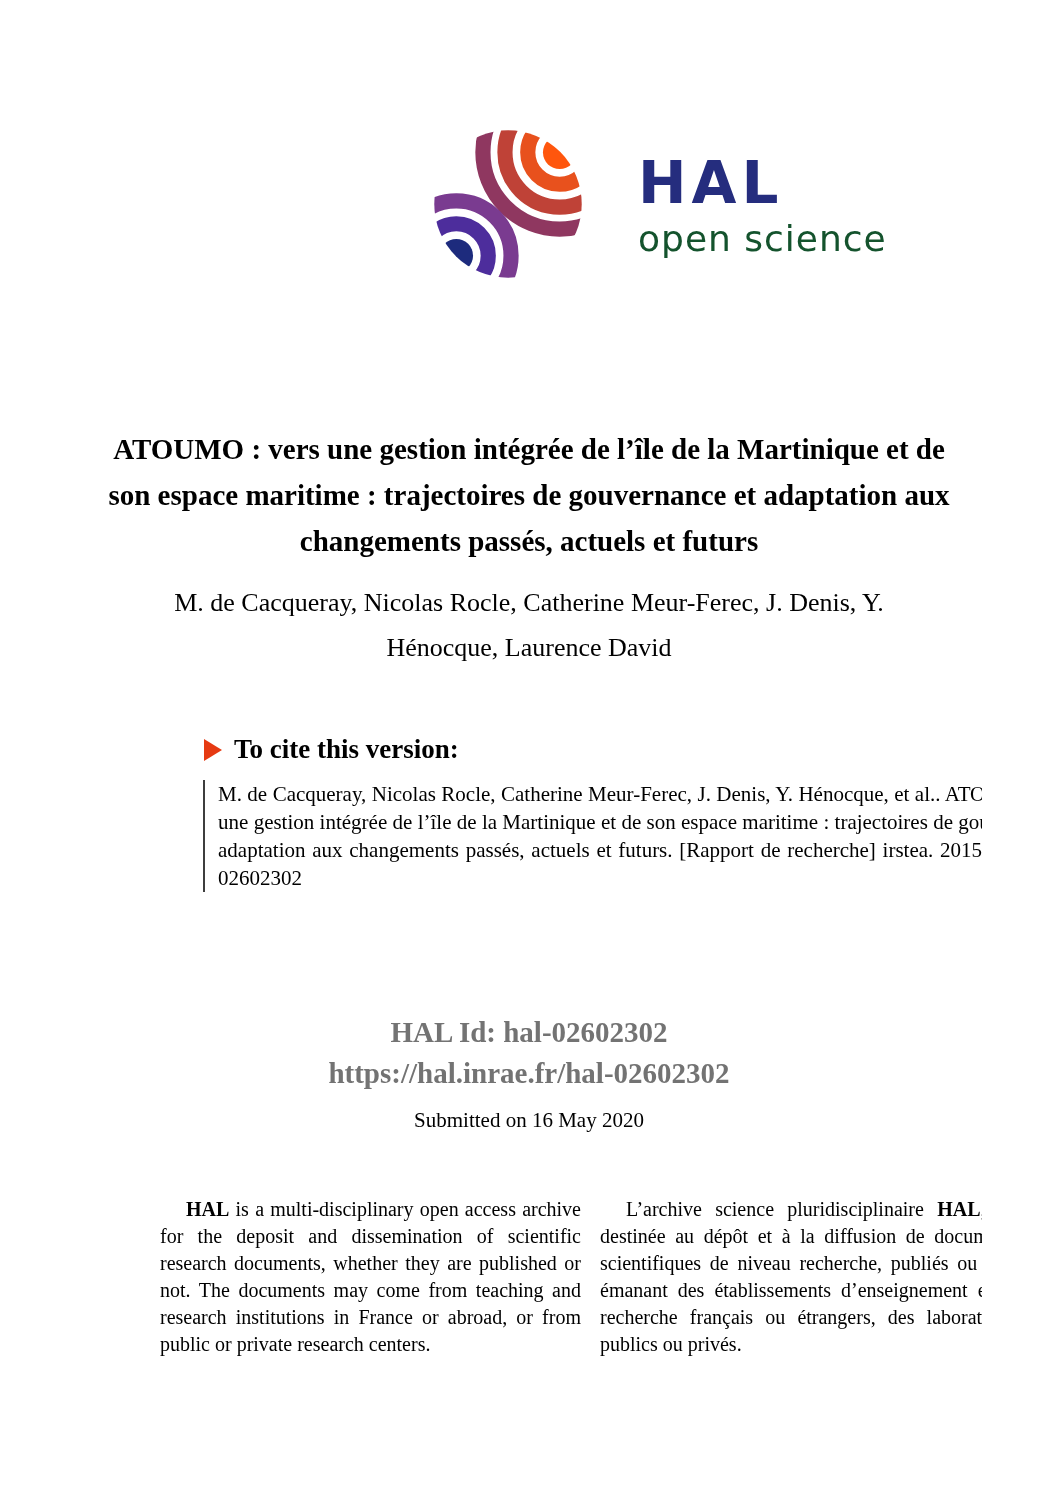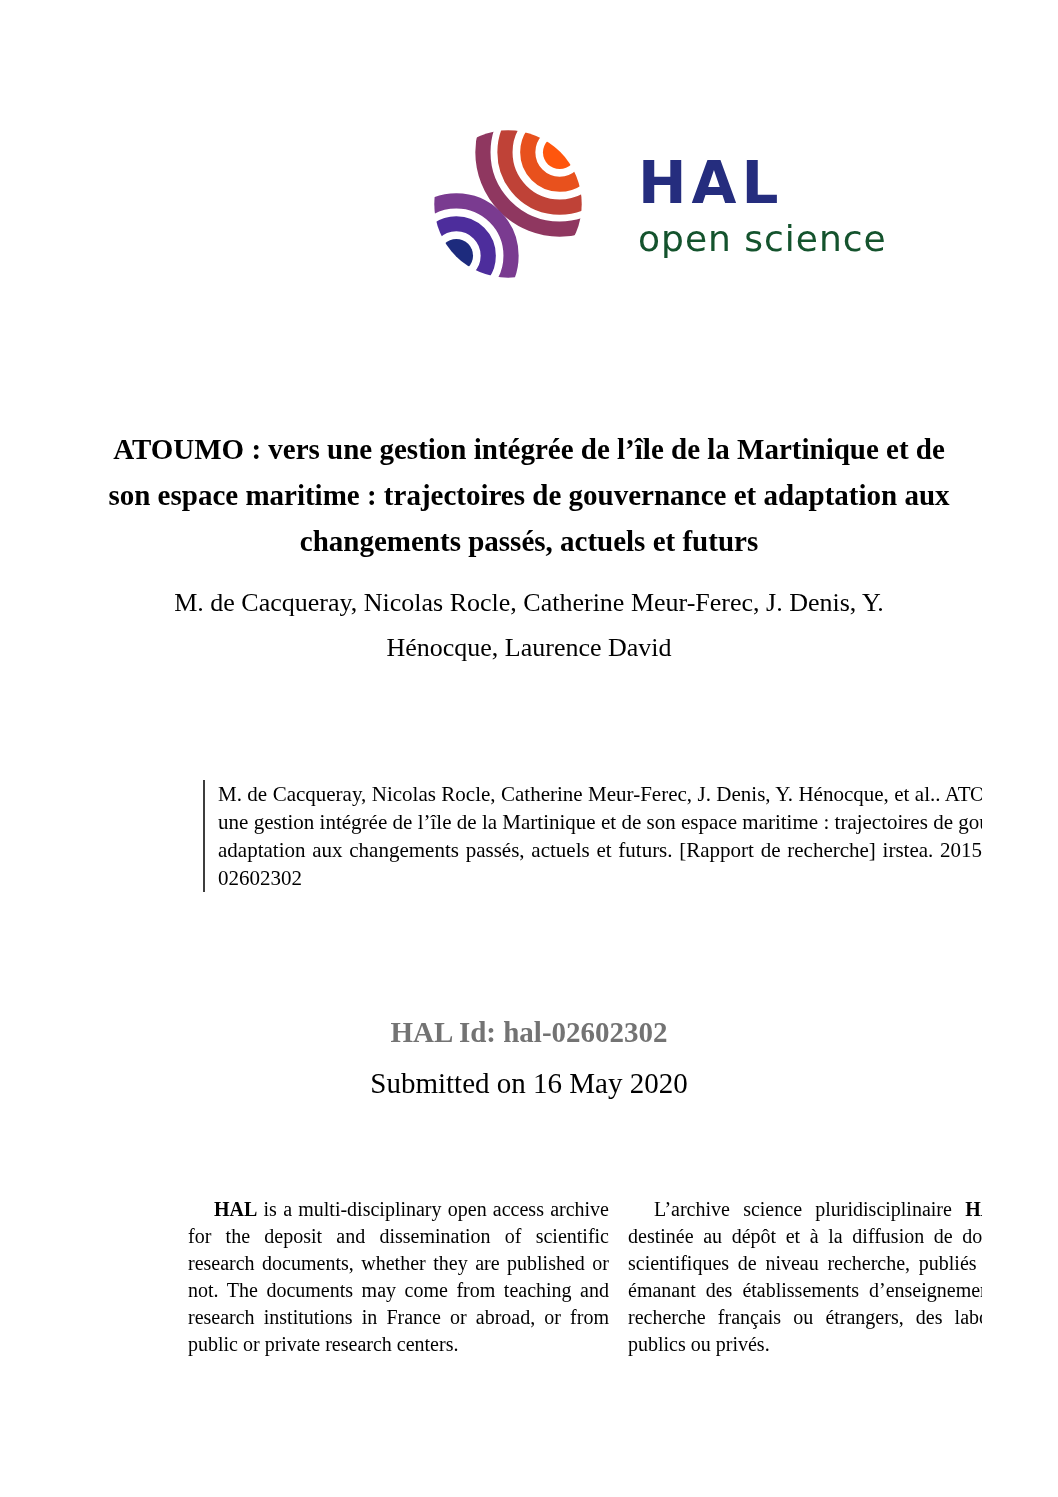--- a/index.html
+++ b/index.html
@@ -106,29 +106,29 @@
     text-align: center;
   }
   .halid-line, .halid-url {
     font-size: 29px;
     font-weight: bold;
     line-height: 41px;
     color: #737373;
     text-decoration: none;
   }
   .submitted {
-    font-size: 29px;
+    font-size: 21px;
     margin-top: 14px;
   }
 
   
   .footer {
     position: absolute;
     top: 1196px;
-    left: 112px;
+    left: 84px;
     width: 862px;
     display: flex;
     gap: 19px;
   }
   .footer p {
     margin: 0;
     width: 421px;
     font-size: 20px;
     line-height: 27px;
     text-align: justify;
@@ -160,26 +160,31 @@
     <div class="logo-text">
       <div class="wordmark">HAL</div>
       <div class="tagline">open science</div>
     </div>
   </div>
 
   <div class="title">ATOUMO : vers une gestion intégrée de l’île de la Martinique et de son espace maritime : trajectoires de gouvernance et adaptation aux changements passés, actuels et futurs</div>
 
   <div class="authors">M. de Cacqueray, Nicolas Rocle, Catherine Meur-Ferec, J. Denis, Y. Hénocque, Laurence David</div>
 
+  <div class="cite-heading">
+    <span class="arrow"></span>
+    <span>To cite this version:</span>
+  </div>
   <div class="citation">
     <span>M. de Cacqueray, Nicolas Rocle, Catherine Meur-Ferec, J. Denis, Y. Hénocque, et al.. ATOUMO : vers une gestion intégrée de l’île de la Martinique et de son espace maritime : trajectoires de gouvernance et adaptation aux changements passés, actuels et futurs. [Rapport de recherche] irstea. 2015, pp.80. hal-02602302</span>
   </div>
 
   <div class="halid-block">
     <div class="halid-line">HAL Id: hal-02602302</div>
+    <div><a class="halid-url" href="#">https://hal.inrae.fr/hal-02602302</a></div>
     <div class="submitted">Submitted on 16 May 2020</div>
   </div>
 
   <div class="footer">
     <p><b>HAL</b><span> is a multi-disciplinary open access archive for the deposit and dissemination of scientific research documents, whether they are published or not. The documents may come from teaching and research institutions in France or abroad, or from public or private research centers.</span></p>
     <p><span>L’archive science pluridisciplinaire </span><b>HAL</b><span>, est destinée au dépôt et à la diffusion de documents scientifiques de niveau recherche, publiés ou non, émanant des établissements d’enseignement et de recherche français ou étrangers, des laboratoires publics ou privés.</span></p>
   </div>
 
 </div>
 

